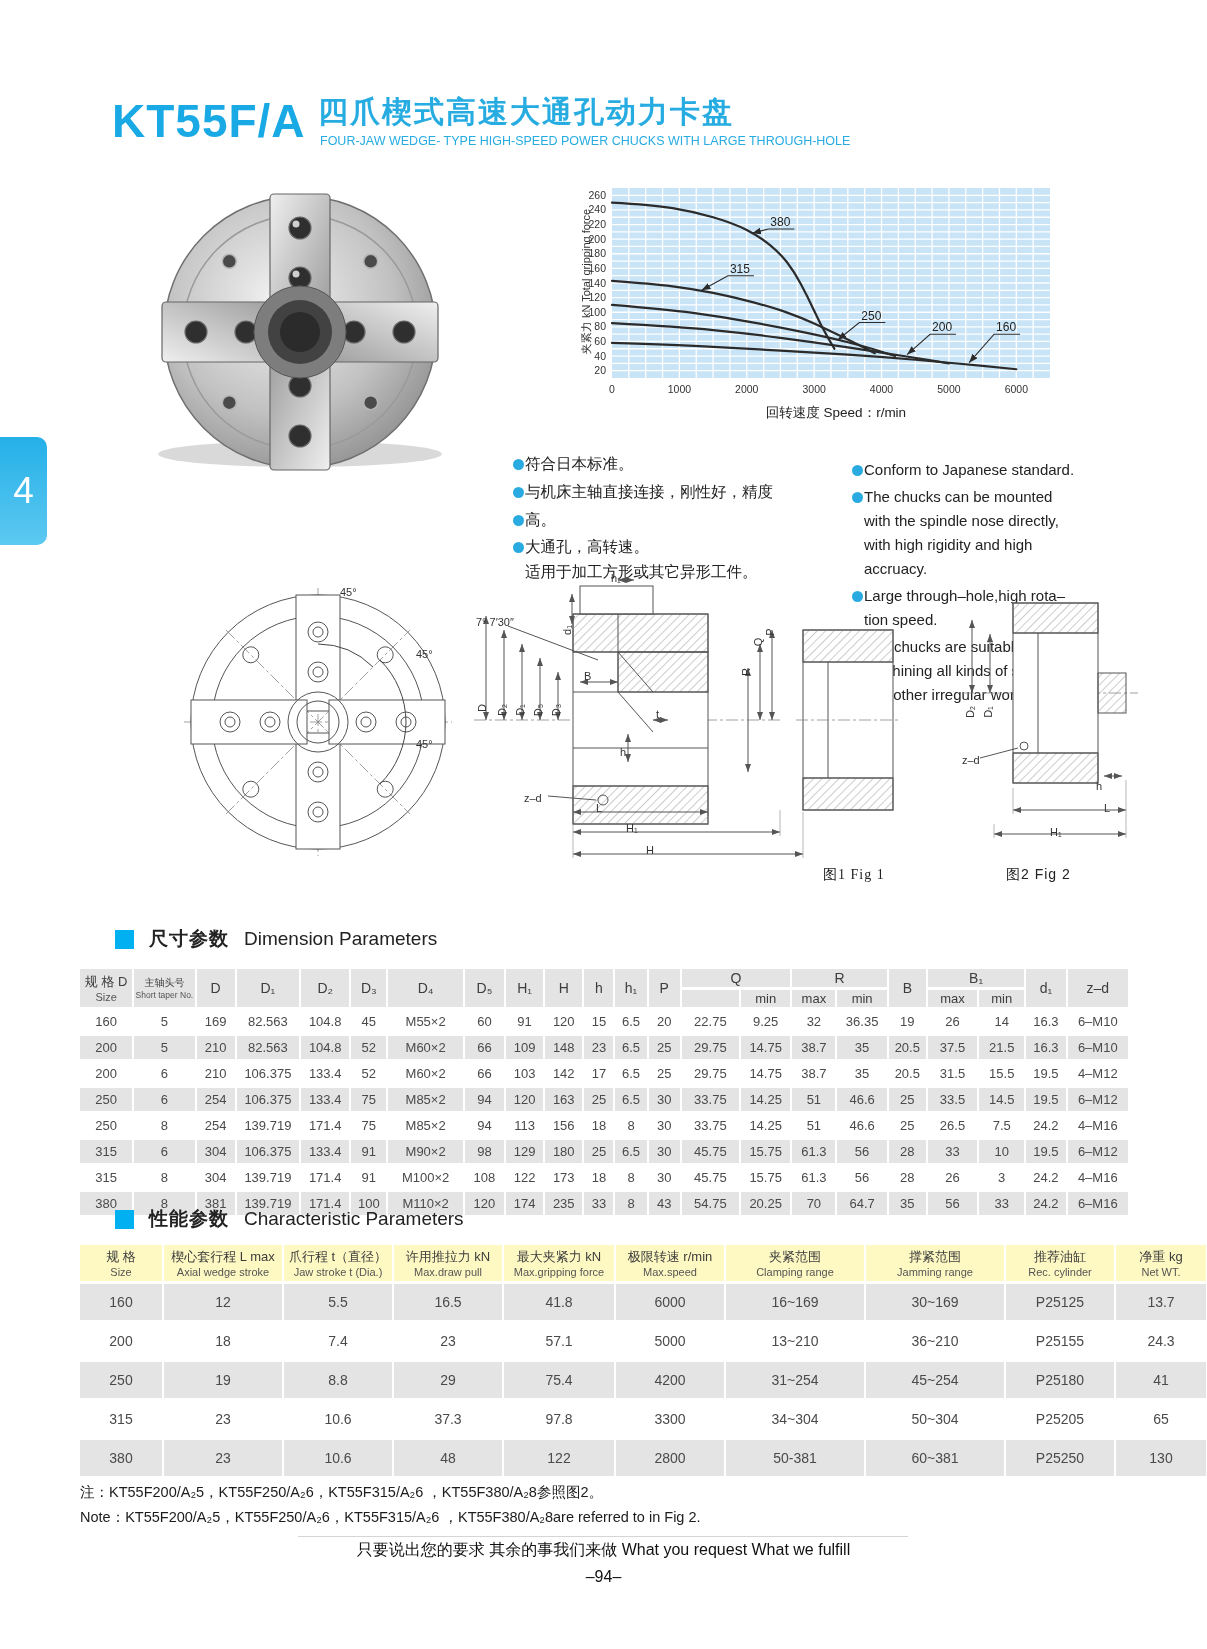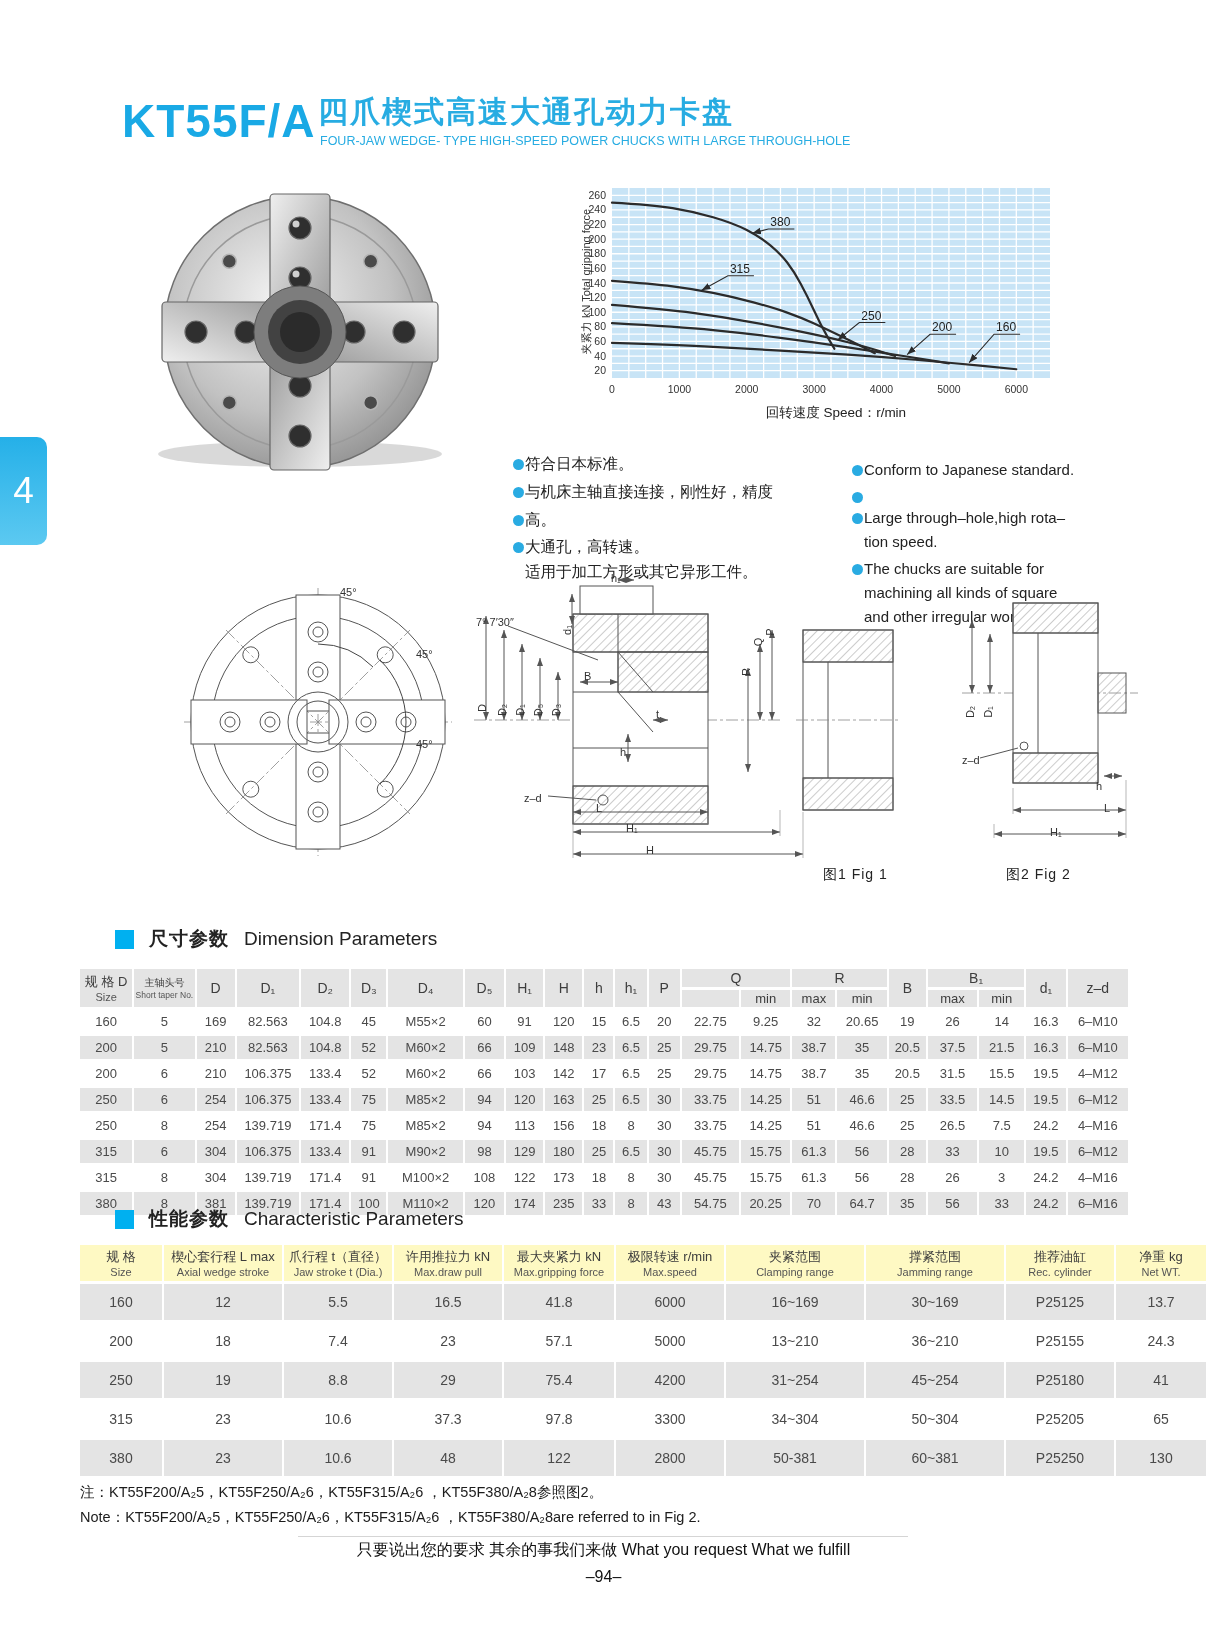--- a/index.html
+++ b/index.html
@@ -6,21 +6,21 @@
   body{width:1207px;height:1649px;position:relative;background:#fff;
        font-family:"Liberation Sans","DejaVu Sans",sans-serif;color:#333;overflow:hidden;}
   .abs{position:absolute;}
 
   
   .side-tab{left:0;top:437px;width:47px;height:108px;background:linear-gradient(#25b0e8,#5cc9f1);
     border-radius:0 10px 10px 0;color:#fff;font-size:37px;font-weight:500;
     display:flex;align-items:center;justify-content:center;}
 
   
-  .model{left:112px;top:94px;font-size:46px;font-weight:800;color:#19a9e5;letter-spacing:1px;margin-left:10px;}
+  .model{left:112px;top:94px;font-size:46px;font-weight:800;color:#19a9e5;letter-spacing:1px;}
   .title-cn{left:318px;top:92px;font-size:30px;font-weight:700;color:#27ace2;letter-spacing:2px;}
   .title-en{left:320px;top:134px;font-size:12.5px;color:#27ace2;letter-spacing:0px;}
 
   
   .chart-wrap{left:552px;top:180px;width:500px;height:260px;}
   .chart-wrap svg{position:absolute;left:14px;top:0;}
   .ylab{position:absolute;left:-66px;top:94px;width:200px;text-align:center;
         transform:rotate(-90deg);font-size:11px;color:#333;white-space:nowrap;}
   .xlab{position:absolute;left:74px;top:224px;width:420px;text-align:center;font-size:13.5px;color:#222;}
   .tick{font-size:10.5px;fill:#333;}
@@ -245,20 +245,24 @@
 适用于加工方形或其它异形工件。</span>
     </div>
   </div>
 <div class="abs feats feats-en" id="feats-en">
     <div class="feat">
       <span class="dot"></span>
       <span class="ftext">Conform to Japanese standard.</span>
     </div>
     <div class="feat">
       <span class="dot"></span>
+      <span class="ftext">The chucks can be mounted
+with the spindle nose directly,
+with high rigidity and high
+accruacy.</span>
     </div>
     <div class="feat">
       <span class="dot"></span>
       <span class="ftext">Large through–hole,high rota–
 tion speed.</span>
     </div>
     <div class="feat">
       <span class="dot"></span>
       <span class="ftext">The chucks are suitable for
 machining all kinds of square
@@ -444,21 +448,21 @@
     </g>
   </svg>
 <span class="fig-label" style="left: 6px; top: 118px; transform: rotate(-90deg);">D₂</span>
     <span class="fig-label" style="left: 24px; top: 118px; transform: rotate(-90deg);">D₁</span>
     <span class="fig-label" style="left: 4px; top: 166px;">z–d</span>
     <span class="fig-label" style="left: 138px; top: 192px;">h</span>
     <span class="fig-label" style="left: 146px; top: 214px;">L</span>
     <span class="fig-label" style="left: 92px; top: 238px;">H₁</span>
   </div>
 
-<span class="abs cap" style="left:823px;top:866px;">图1  Fig 1</span>
+<span class="abs cap" style="left:823px;top:866px;font-family:Liberation Serif, serif;">图1  Fig 1</span>
 <span class="abs cap" style="left:1006px;top:866px;">图2  Fig 2</span>
 
 <div class="abs sec" style="left:85px;top:926px;">
   <span class="sq"></span>
   <span class="cn">尺寸参数</span>
   <span>Dimension Parameters</span>
 </div>
 
 <div class="abs" style="left:78px;top:966px;width:1052px;">
   <table class="dimtab">
@@ -534,21 +538,21 @@
           <td>M55×2</td>
           <td>60</td>
           <td>91</td>
           <td>120</td>
           <td>15</td>
           <td>6.5</td>
           <td>20</td>
           <td>22.75</td>
           <td>9.25</td>
           <td>32</td>
-          <td>20.65</td>
+          <td>36.35</td>
           <td>19</td>
           <td>26</td>
           <td>14</td>
           <td>16.3</td>
           <td>6–M10</td>
         </tr>
         <tr>
           <td>200</td>
           <td>5</td>
           <td>210</td>

